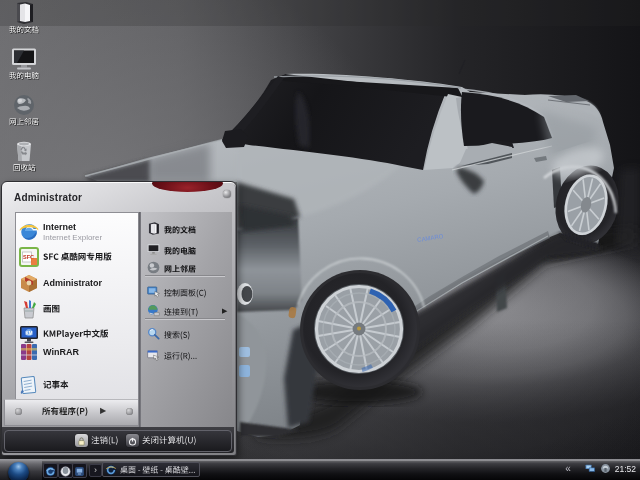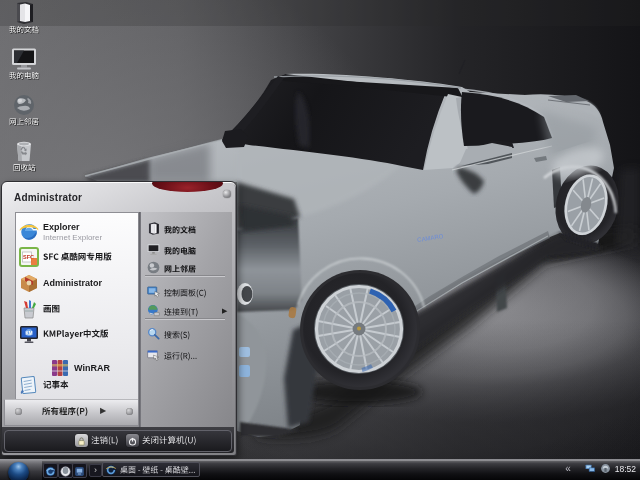--- a/index.html
+++ b/index.html
@@ -309,21 +309,21 @@
  <div id="smscrew"></div>
  <div id="smhead">Administrator</div>
  <div id="smleft">
    <div class="mi" style="top:7px;height:24px;">
      <svg class="mic" width="20" height="20" viewBox="0 0 20 20">
           <path d="M10,2.2 a7.8,7.8 0 1 0 7.8,7.8 l0,-1.6 -11,0 a4,4 0 0 1 7.8,-1.4 l3,-0.1 a7.8,7.8 0 0 0 -7.6,-4.7 z" fill="#3a87d8"></path>
           <path d="M10,5.8 a4.2,4.2 0 0 1 4.1,3.2 l-8.2,0 a4.2,4.2 0 0 1 4.1,-3.2 z" fill="#64a8e8"></path>
           <path d="M17.8,9.8 a7.8,7.8 0 0 1 -13.4,5.5 c4,1.6 9.4,0.2 11.6,-3.9 z" fill="#2a6cc0"></path>
           <path d="M0.8,9.2 C3,4.2 17,4 19.2,8.4 L19.2,6.8 C15,1.2 5,1.6 0.8,7.2 Z" fill="#f6c63e"></path>
         </svg>
-     <div class="mt1">Explorer</div>
+     <div class="mt1">Internet</div>
         <div class="mt2">Internet Explorer</div>
    </div>
    <div class="mi" style="top:33px;">
      <svg class="mic" width="20" height="20" viewBox="0 0 20 20">
           <rect x="1" y="1" width="18" height="18" rx="2" fill="#f6f6f4" stroke="#7ab648" stroke-width="2"></rect>
           <rect x="3.5" y="5" width="9" height="10" fill="#fff" stroke="#bbb" stroke-width="0.8"></rect>
           <text x="4" y="12" font-size="5.5" font-weight="bold" fill="#c03020">SFC</text>
           <rect x="12" y="11" width="6" height="7" fill="#e86820" opacity="0.85"></rect>
         </svg>
      <div class="mt0">
@@ -364,21 +364,21 @@
           <text x="6.5" y="10.5" font-size="4.5" font-weight="bold" fill="#fff">KM</text>
           <rect x="8" y="15" width="4" height="2.5" fill="#44444c"></rect>
           <rect x="5.5" y="17.5" width="9" height="1.5" rx="0.7" fill="#55555e"></rect>
         </svg>
      <div class="mt0">
           <svg width="66" height="11" viewBox="0 0 66 11" style="display:block">
             <path transform="translate(0,8.3)" d="M0.8 0H2V-1.8L2.9 -2.8L4.5 0H5.9L3.6 -3.8L5.5 -6.3H4.1L2.1 -3.6H2V-6.3H0.8Z M6.6 0H7.7V-2.6C7.7 -3.2 7.6 -4.1 7.6 -4.7H7.6L8.1 -3.2L9.1 -0.6H9.8L10.8 -3.2L11.3 -4.7H11.3C11.3 -4.1 11.2 -3.2 11.2 -2.6V0H12.3V-6.3H10.9L9.9 -3.3C9.7 -3 9.6 -2.5 9.5 -2.1H9.5C9.3 -2.5 9.2 -3 9.1 -3.3L8 -6.3H6.6Z M13.9 0H15.1V-2.2H16C17.3 -2.2 18.4 -2.9 18.4 -4.3C18.4 -5.8 17.3 -6.3 15.9 -6.3H13.9ZM15.1 -3.2V-5.3H15.8C16.7 -5.3 17.2 -5 17.2 -4.3C17.2 -3.6 16.7 -3.2 15.9 -3.2Z M20.6 0.1C20.9 0.1 21.1 0.1 21.2 0L21.1 -0.9C21 -0.9 21 -0.9 20.9 -0.9C20.8 -0.9 20.7 -1 20.7 -1.3V-6.8H19.4V-1.3C19.4 -0.5 19.7 0.1 20.6 0.1Z M23.3 0.1C23.8 0.1 24.3 -0.1 24.7 -0.5H24.7L24.8 0H25.8V-2.8C25.8 -4.2 25.2 -4.9 24 -4.9C23.3 -4.9 22.6 -4.6 22 -4.2L22.5 -3.4C22.9 -3.7 23.3 -3.9 23.8 -3.9C24.4 -3.9 24.6 -3.5 24.6 -3.1C22.7 -2.8 21.9 -2.3 21.9 -1.3C21.9 -0.5 22.4 0.1 23.3 0.1ZM23.7 -0.9C23.3 -0.9 23.1 -1 23.1 -1.4C23.1 -1.8 23.4 -2.1 24.6 -2.3V-1.3C24.3 -1 24 -0.9 23.7 -0.9Z M27.5 1.9C28.6 1.9 29.1 1.3 29.5 0.1L31.2 -4.8H30L29.4 -2.6C29.2 -2.1 29.1 -1.6 29 -1.2H29C28.8 -1.7 28.7 -2.1 28.6 -2.6L27.8 -4.8H26.6L28.4 -0.1L28.3 0.2C28.2 0.6 27.9 0.9 27.4 0.9C27.3 0.9 27.2 0.9 27.1 0.9L26.9 1.8C27.1 1.9 27.3 1.9 27.5 1.9Z M34.1 0.1C34.7 0.1 35.3 -0.1 35.7 -0.4L35.3 -1.2C35 -1 34.6 -0.9 34.2 -0.9C33.5 -0.9 33 -1.2 32.9 -2H35.9C35.9 -2.1 35.9 -2.4 35.9 -2.6C35.9 -3.9 35.2 -4.9 33.9 -4.9C32.8 -4.9 31.7 -3.9 31.7 -2.4C31.7 -0.8 32.7 0.1 34.1 0.1ZM32.9 -2.9C33 -3.6 33.4 -3.9 33.9 -3.9C34.6 -3.9 34.8 -3.5 34.8 -2.9Z M36.9 0H38.2V-2.8C38.5 -3.5 38.9 -3.8 39.3 -3.8C39.5 -3.8 39.6 -3.7 39.8 -3.7L40 -4.8C39.8 -4.8 39.7 -4.9 39.4 -4.9C38.9 -4.9 38.4 -4.5 38.1 -3.9H38.1L38 -4.8H36.9Z M43.7 -7.2V-5.7H40.7V-1.4H41.7V-1.9H43.7V0.8H44.7V-1.9H46.7V-1.5H47.7V-5.7H44.7V-7.2ZM41.7 -2.9V-4.7H43.7V-2.9ZM46.7 -2.9H44.7V-4.7H46.7Z M52 -7C52.2 -6.6 52.4 -6.1 52.5 -5.8H48.8V-4.8H50.2C50.7 -3.6 51.2 -2.6 52 -1.7C51.1 -1 50 -0.5 48.7 -0.2C48.9 0 49.2 0.5 49.3 0.7C50.7 0.3 51.8 -0.2 52.8 -1C53.7 -0.2 54.8 0.3 56.1 0.7C56.3 0.4 56.6 -0 56.8 -0.3C55.5 -0.6 54.4 -1.1 53.6 -1.7C54.3 -2.6 54.9 -3.6 55.3 -4.8H56.6V-5.8H52.9L53.7 -6C53.6 -6.4 53.3 -6.9 53.1 -7.3ZM52.8 -2.4C52.1 -3.1 51.6 -3.9 51.2 -4.8H54.2C53.8 -3.9 53.4 -3.1 52.8 -2.4Z M57.7 -7V-3.7C57.7 -2.5 57.7 -0.9 57.2 0.2C57.4 0.3 57.7 0.6 57.9 0.8C58.4 0 58.6 -1.1 58.6 -2.2H59.4V0.7H60.3V-3.1H58.7L58.7 -3.7V-4.1H60.8V-5H60.2V-7.2H59.3V-5H58.7V-7ZM64 -4C63.8 -3.3 63.6 -2.6 63.4 -2.1C63.1 -2.7 62.9 -3.3 62.7 -4ZM61 -6.7V-3.9C61 -2.6 61 -0.9 60.3 0.3C60.6 0.4 61 0.7 61.1 0.9C61.3 0.6 61.4 0.3 61.5 0.1C61.7 0.2 61.9 0.6 62 0.8C62.6 0.5 63 0.1 63.4 -0.3C63.7 0.1 64.1 0.5 64.5 0.8C64.7 0.5 65 0.2 65.2 -0C64.7 -0.3 64.3 -0.7 64 -1.1C64.5 -2.1 64.9 -3.2 65 -4.8L64.4 -4.9L64.3 -4.9H62V-5.9C63.1 -6 64.2 -6.1 65.2 -6.3L64.6 -7.2C63.7 -7 62.3 -6.8 61 -6.7ZM62.8 -1.2C62.5 -0.7 62.1 -0.4 61.6 -0.1C61.9 -1.2 62 -2.4 62 -3.5C62.2 -2.7 62.5 -1.9 62.8 -1.2Z" fill="#1a1a1c"></path>
           </svg>
         </div>
    </div>
-   <div class="mi" style="top:144px;margin-left:31px;">
+   <div class="mi" style="top:128px;">
      <svg class="mic" width="20" height="20" viewBox="0 0 20 20">
           <rect x="2" y="2" width="5" height="16" rx="1" fill="#8a3a8a"></rect>
           <rect x="7.5" y="2" width="5" height="16" rx="1" fill="#b44242"></rect>
           <rect x="13" y="2" width="5" height="16" rx="1" fill="#3a6ab0"></rect>
           <rect x="2" y="6" width="16" height="2.5" fill="#e8c858" opacity="0.55"></rect>
           <rect x="2" y="12" width="16" height="2" fill="#d8d8e0" opacity="0.4"></rect>
         </svg>
      <div class="mt0">WinRAR</div>
    </div>
    <div class="mi" style="top:161px;">
@@ -558,15 +558,15 @@
         <rect x="1" y="3" width="11" height="8" rx="1" fill="#4a7ab0"></rect>
         <rect x="2.5" y="4.5" width="8" height="5" fill="#a8d0f0"></rect>
         <rect x="7" y="8" width="11" height="8" rx="1" fill="#3a6aa0"></rect>
         <rect x="8.5" y="9.5" width="8" height="5" fill="#88b8e8"></rect>
       </svg>
    <svg width="11" height="11" viewBox="0 0 20 20">
         <circle cx="10" cy="10" r="8" fill="#8a94a0"></circle>
         <path d="M5,10 a5,5 0 0 1 10,0" fill="#c8d0d8"></path>
         <rect x="8" y="9" width="4" height="7" fill="#5a646e"></rect>
       </svg>
-   <span id="trtime">18:52</span>
+   <span id="trtime">21:52</span>
  </div>
 </div>
 
 </body></html>

